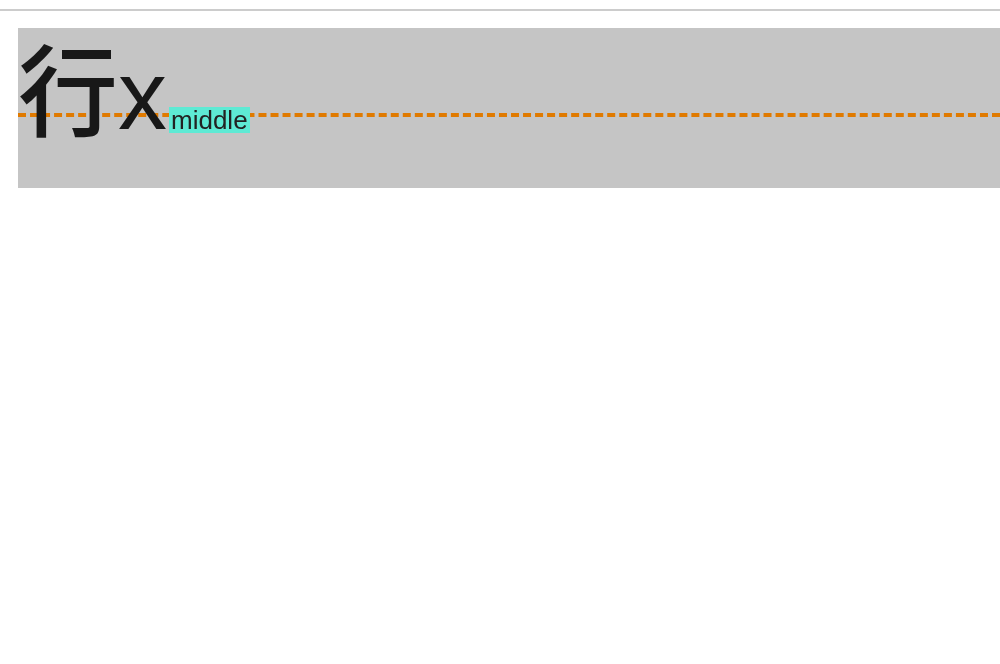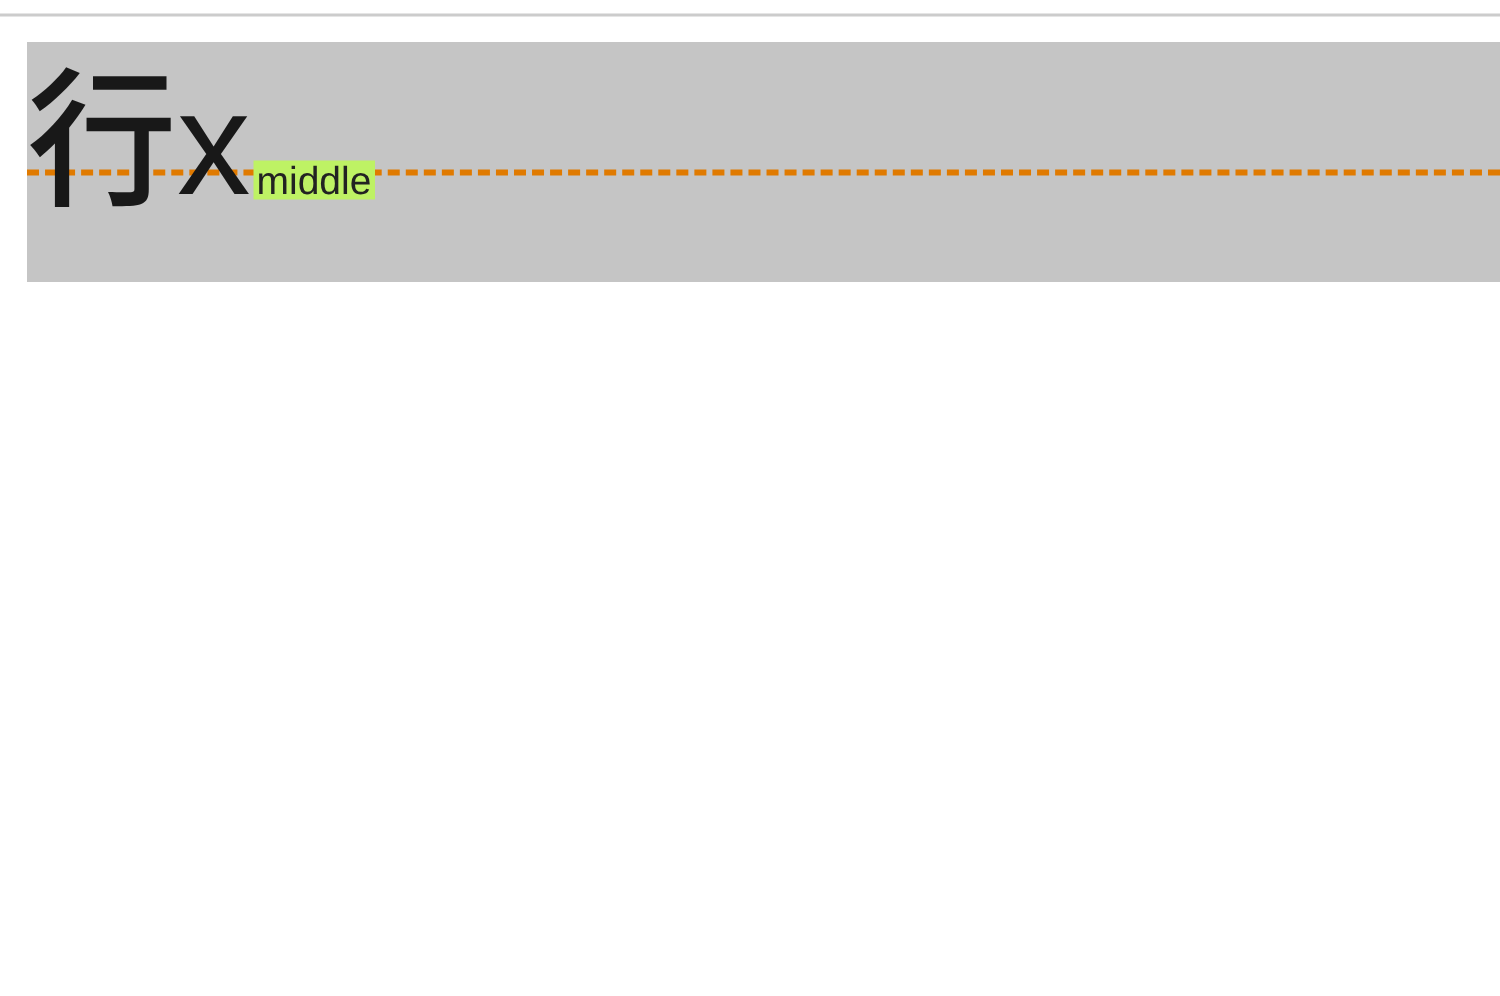--- a/index.html
+++ b/index.html
@@ -55,21 +55,21 @@
       font-size: 98px;
       line-height: 1;
       color: #181818;
       font-weight: 400;
     }
 
     .label-middle {
       font-size: 26px;
       line-height: 1;
       color: #222;
-      background: #bef264;
+      background: #5eead4;
       padding: 0 2px;
       margin-left: 2px;
       vertical-align: middle;
     }
 
     .dashed-line {
       position: absolute;
       top: 85px;
       left: 0;
       right: 0;

